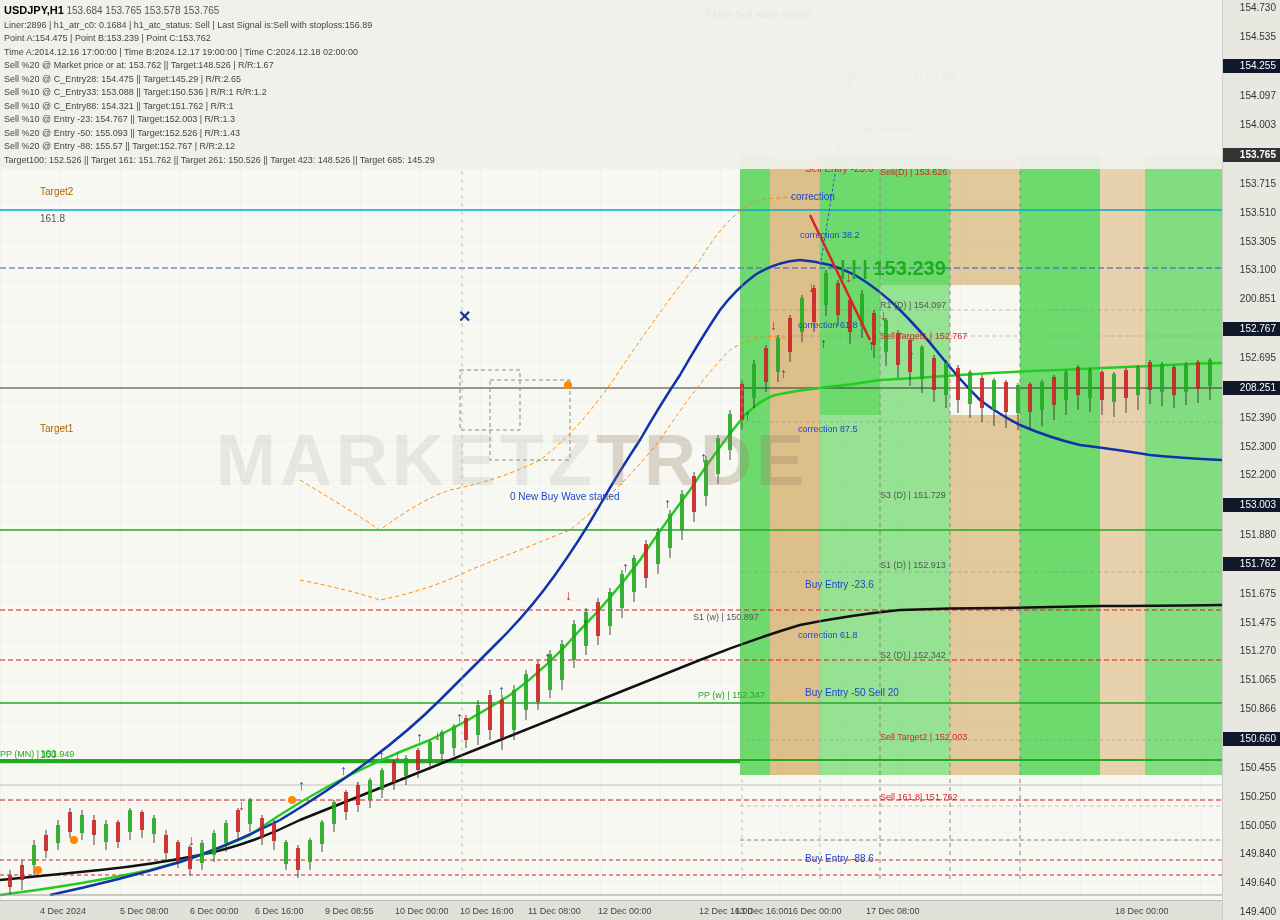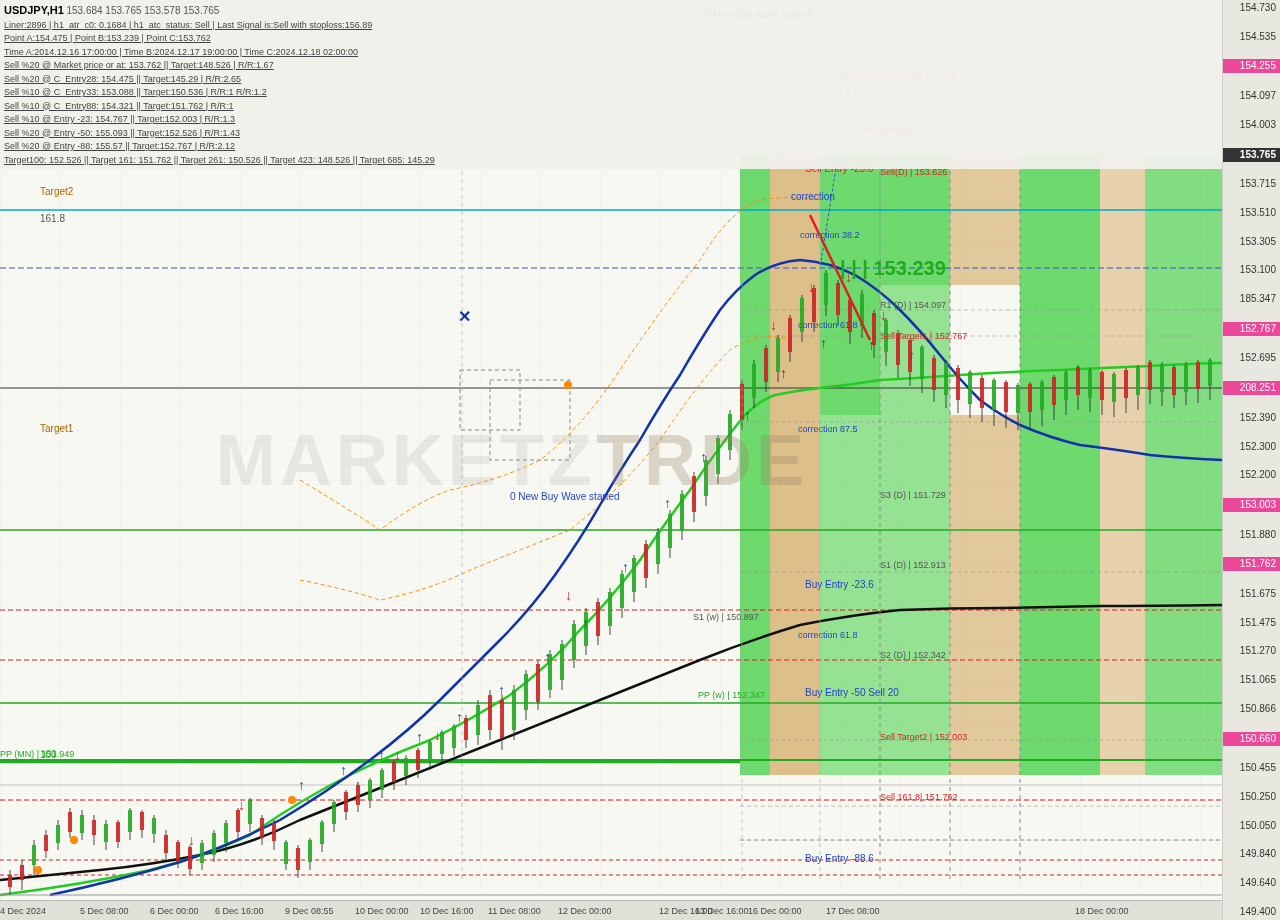--- a/index.html
+++ b/index.html
@@ -44,21 +44,21 @@
     }
 
     .price-label.highlighted {
       background: #333;
       color: #fff;
       padding: 1px 4px;
       font-weight: bold;
     }
 
     .price-label.red-bg {
-      background: #ec4899;
+      background: #0f172a;
       color: #fff;
       padding: 1px 4px;
     }
 
     
     .header-bar {
       position: absolute;
       top: 0; left: 0;
       width: calc(100% - 58px);
       background: rgba(240,240,235,0.95);
@@ -71,40 +71,40 @@
 
     .header-title {
       font-weight: bold;
       color: #000;
       font-size: 11px;
     }
 
     .header-info {
       color: #444;
       font-size: 9px;
-      text-decoration: underline;
     }
 
     
     .time-axis {
       position: absolute;
       bottom: 0;
       left: 0;
       width: calc(100% - 58px);
       height: 20px;
       background: #e0e0d8;
       border-top: 1px solid #bbb;
       display: flex;
       align-items: center;
     }
 
     .time-label {
       font-size: 9px;
       color: #444;
       position: absolute;
+      padding-left: 40px;
     }
 
     svg.chart-svg {
       position: absolute;
       top: 0; left: 0;
       width: calc(100% - 58px);
       height: 100%;
     }
 
     .watermark {
@@ -559,21 +559,21 @@
     <div class="price-label">154.730</div>
     <div class="price-label">154.535</div>
     <div class="price-label red-bg">154.255</div>
     <div class="price-label">154.097</div>
     <div class="price-label">154.003</div>
     <div class="price-label highlighted">153.765</div>
     <div class="price-label">153.715</div>
     <div class="price-label">153.510</div>
     <div class="price-label">153.305</div>
     <div class="price-label">153.100</div>
-    <div class="price-label">185.347</div>
+    <div class="price-label">200.851</div>
     <div class="price-label red-bg">152.767</div>
     <div class="price-label">152.695</div>
     <div class="price-label red-bg">208.251</div>
     <div class="price-label">152.390</div>
     <div class="price-label">152.300</div>
     <div class="price-label">152.200</div>
     <div class="price-label red-bg">153.003</div>
     <div class="price-label">151.880</div>
     <div class="price-label red-bg">151.762</div>
     <div class="price-label">151.675</div>

